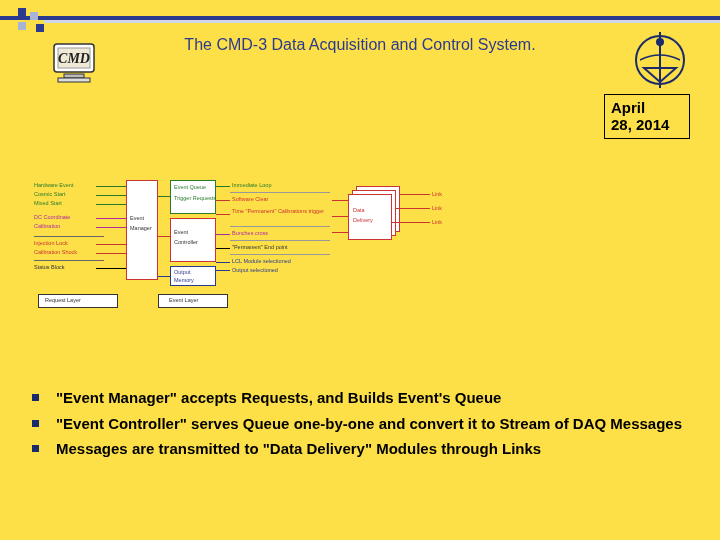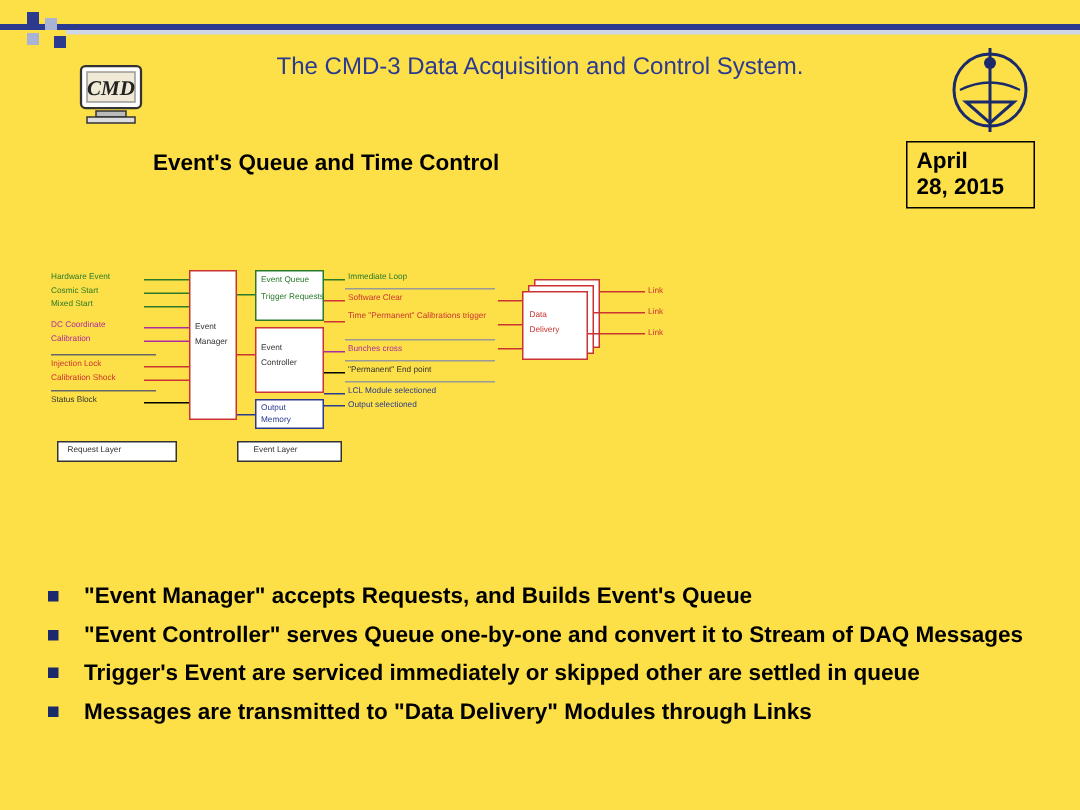--- a/index.html
+++ b/index.html
@@ -62,24 +62,23 @@
   <svg class="logo-right" width="60" height="60" viewBox="0 0 60 60">
     <circle cx="30" cy="30" r="24" fill="none" stroke="#1b2a6b" stroke-width="2"></circle>
     <line x1="30" y1="2" x2="30" y2="58" stroke="#1b2a6b" stroke-width="2"></line>
     <circle cx="30" cy="12" r="4" fill="#1b2a6b"></circle>
     <path d="M 14 38 L 46 38 L 30 52 Z" fill="none" stroke="#1b2a6b" stroke-width="2"></path>
     <path d="M 10 30 Q 30 20 50 30" fill="none" stroke="#1b2a6b" stroke-width="1.5"></path>
   </svg>
 
   <div class="date-box">
     <div>April</div>
-    <div>28, 2015</div>
+    <div>28, 2014</div>
   </div>
 
-  <div class="subtitle">Event's Queue and Time Control</div>
 
   <div class="diagram">
 
     <div class="lbl" style="left:0; top:2px;  color:#2a7a2a;">Hardware Event</div>
     <div class="lbl" style="left:0; top:11px; color:#2a7a2a;">Cosmic Start</div>
     <div class="lbl" style="left:0; top:20px; color:#2a7a2a;">Mixed Start</div>
     <div class="lbl" style="left:0; top:34px; color:#b02aa0;">DC Coordinate</div>
     <div class="lbl" style="left:0; top:43px; color:#b02aa0;">Calibration</div>
     <div class="line hr" style="left:0; top:56px; width:70px; background:#666;"></div>
     <div class="lbl" style="left:0; top:60px; color:#c33;">Injection Lock</div>
@@ -161,17 +160,16 @@
     </div>
     <div class="dbox" style="left:124px; top:114px; width:70px; height:14px; border-color:#333;">
       <div class="lbl" style="left:10px; top:2px;">Event Layer</div>
     </div>
 
   </div>
 
   <ul class="bullets">
     <li>"Event Manager" accepts Requests, and Builds Event's Queue</li>
     <li> "Event Controller" serves Queue one-by-one and convert it to Stream of DAQ Messages</li>
-    <li>Trigger's Event are serviced immediately or skipped other are settled in queue</li>
     <li>Messages are transmitted to "Data Delivery" Modules through Links</li>
   </ul>
 
 </div>
 
 </body></html>

